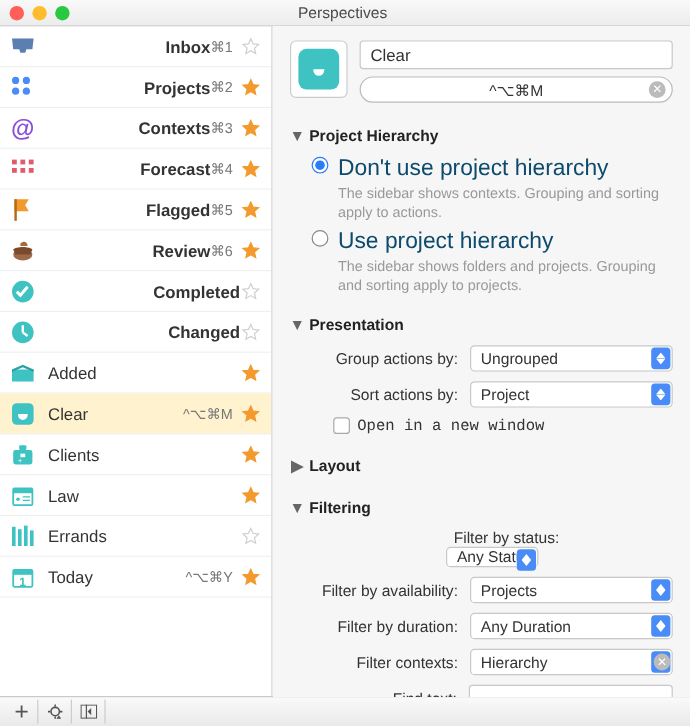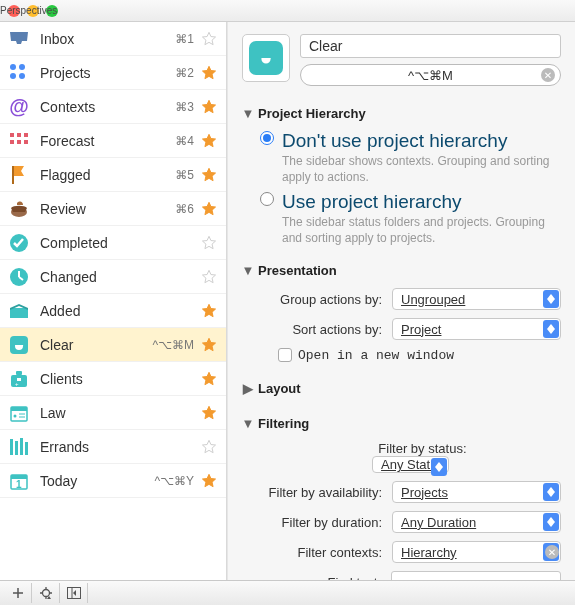--- a/index.html
+++ b/index.html
@@ -2,31 +2,31 @@
 <html><head>
 <meta charset="utf-8">
 <style>
 * { box-sizing: border-box; margin: 0; padding: 0; }
 body { font-family: -apple-system, "Helvetica Neue", sans-serif; font-size: 13px; color: #333; width: 575px; height: 605px; overflow: hidden; background: #f6f6f6; }
 
 .titlebar { height: 22px; background: linear-gradient(#f9f9f9,#ececec); border-bottom: 1px solid #d0d0d0; display: flex; align-items: center; position: relative; }
 .traffic { display: flex; gap: 7px; margin-left: 8px; }
 .dot { width: 12px; height: 12px; border-radius: 50%; }
 .dot.r { background: #ff5f57; } .dot.y { background: #ffbd2e; } .dot.g { background: #28c940; }
-.titletext { position: absolute; left: 0; right: 4px; text-align: left; font-size: 10px; color: #4a4a4a; pointer-events: none; }
+.titletext { position: absolute; left: 0; right: 4px; text-align: center; font-size: 13px; color: #4a4a4a; pointer-events: none; }
 
 .content { display: flex; height: 558px; }
 .sidebar { width: 227px; background: #fff; border-right: 1px solid #d9d9d9; overflow-y: auto; }
 .main { flex: 1; background: #f6f6f6; overflow-y: auto; padding: 12px 14px; border-left: 1px solid #e6e6e6; }
 
 .row { display: flex; align-items: center; height: 34px; padding: 0 8px 0 6px; border-bottom: 1px solid #f0f0f0; }
 .row.selected { background: #fff3cf; }
 .row .icon { width: 26px; height: 26px; display: flex; align-items: center; justify-content: center; margin-right: 8px; flex-shrink: 0; }
 .row .label { flex: 1; color: #333; font-size: 14px; }
-.row.bold .label { font-weight: 400; }
+.row.bold .label { font-weight: 700; text-align: right; }
 .row .shortcut { color: #777; font-size: 12px; margin-right: 6px; }
 .row .star { width: 18px; height: 18px; display: flex; align-items: center; justify-content: center; }
 
 .bottombar { height: 25px; background: linear-gradient(#fafafa,#e9e9e9); border-top: 1px solid #c9c9c9; display: flex; align-items: center; padding: 0 4px; gap: 0; }
 .btool { width: 28px; height: 20px; display: flex; align-items: center; justify-content: center; border-right: 1px solid #ccc; color: #555; }
 
 .header { display: flex; gap: 10px; margin-bottom: 14px; }
 .bigicon { width: 48px; height: 48px; border: 1px solid #ccc; border-radius: 5px; background: #fff; display: flex; align-items: center; justify-content: center; }
 .bigicon-inner { width: 34px; height: 34px; border-radius: 7px; background: #3ec2c2; display: flex; align-items: center; justify-content: center; }
 .hdrfields { flex: 1; display: flex; flex-direction: column; gap: 6px; }
@@ -41,21 +41,21 @@
 
 .radiorow { display: flex; align-items: flex-start; gap: 8px; padding: 3px 0; }
 .radio { width: 14px; height: 14px; border: 1px solid #888; border-radius: 50%; background: #fff; margin-top: 1px; flex-shrink: 0; display: flex; align-items: center; justify-content: center; }
 .radio.on { border-color: #2a7df6; }
 .radio.on::after { content:''; width: 8px; height: 8px; background: #2a7df6; border-radius: 50%; }
 .radiotext { font-size: 19px; color: #0c4a6e; }
 .subtext { font-size: 12px; color: #999; margin-top: 2px; line-height: 1.3; }
 
 .formrow { display: flex; align-items: center; padding: 4px 0; }
 .formlabel { width: 132px; text-align: right; padding-right: 10px; font-size: 13px; color: #333; }
-.select { flex: 1; max-width: 170px; height: 22px; background: #fff; border: 1px solid #c8c8c8; border-radius: 4px; display: flex; align-items: center; padding: 0 4px 0 8px; font-size: 13px; position: relative; text-decoration: underline; }
+.select { flex: 1; max-width: 170px; height: 22px; background: #fff; border: 1px solid #c8c8c8; border-radius: 4px; display: flex; align-items: center; padding: 0 4px 0 8px; font-size: 13px; position: relative; }
 .select .arrows { width: 16px; height: 18px; background: #4a8cf7; border-radius: 3px; display: flex; flex-direction: column; align-items: center; justify-content: center; position: absolute; right: 1px; top: 1px; }
 .select .arrows svg { width: 8px; height: 5px; }
 .cbrow { display: flex; gap: 6px; padding: 4px 0 4px 18px; font-family: Liberation Mono, monospace; }
 .checkbox { width: 14px; height: 14px; border: 1px solid #aaa; border-radius: 3px; background: #fff; }
 .finput { flex:1; max-width:170px; height: 22px; border: 1px solid #c8c8c8; border-radius: 3px; background: #fff; } 
 .rowx { position:absolute; right: 2px; top: 50%; transform: translateY(-50%); width: 14px; height:14px; border-radius:50%; background:#bbb; color:#fff; display:flex; align-items:center; justify-content:center; font-size:10px; }
 </style>
 </head>
 <body>
 
@@ -319,21 +319,21 @@
             <div class="radio on"></div>
             <div>
               <div class="radiotext">Don't use project hierarchy</div>
               <div class="subtext">The sidebar shows contexts. Grouping and sorting apply to actions.</div>
             </div>
           </div>
           <div class="radiorow">
             <div class="radio"></div>
             <div>
               <div class="radiotext">Use project hierarchy</div>
-              <div class="subtext">The sidebar status folders and projects. Grouping and sorting apply to projects.</div>
+              <div class="subtext">The sidebar shows folders and projects. Grouping and sorting apply to projects.</div>
             </div>
           </div>
         </div>
     </div>
 
     <div class="section">
       <div class="sechdr">
         <span class="disclosure">▼</span>
         <span>Presentation</span>
       </div>

